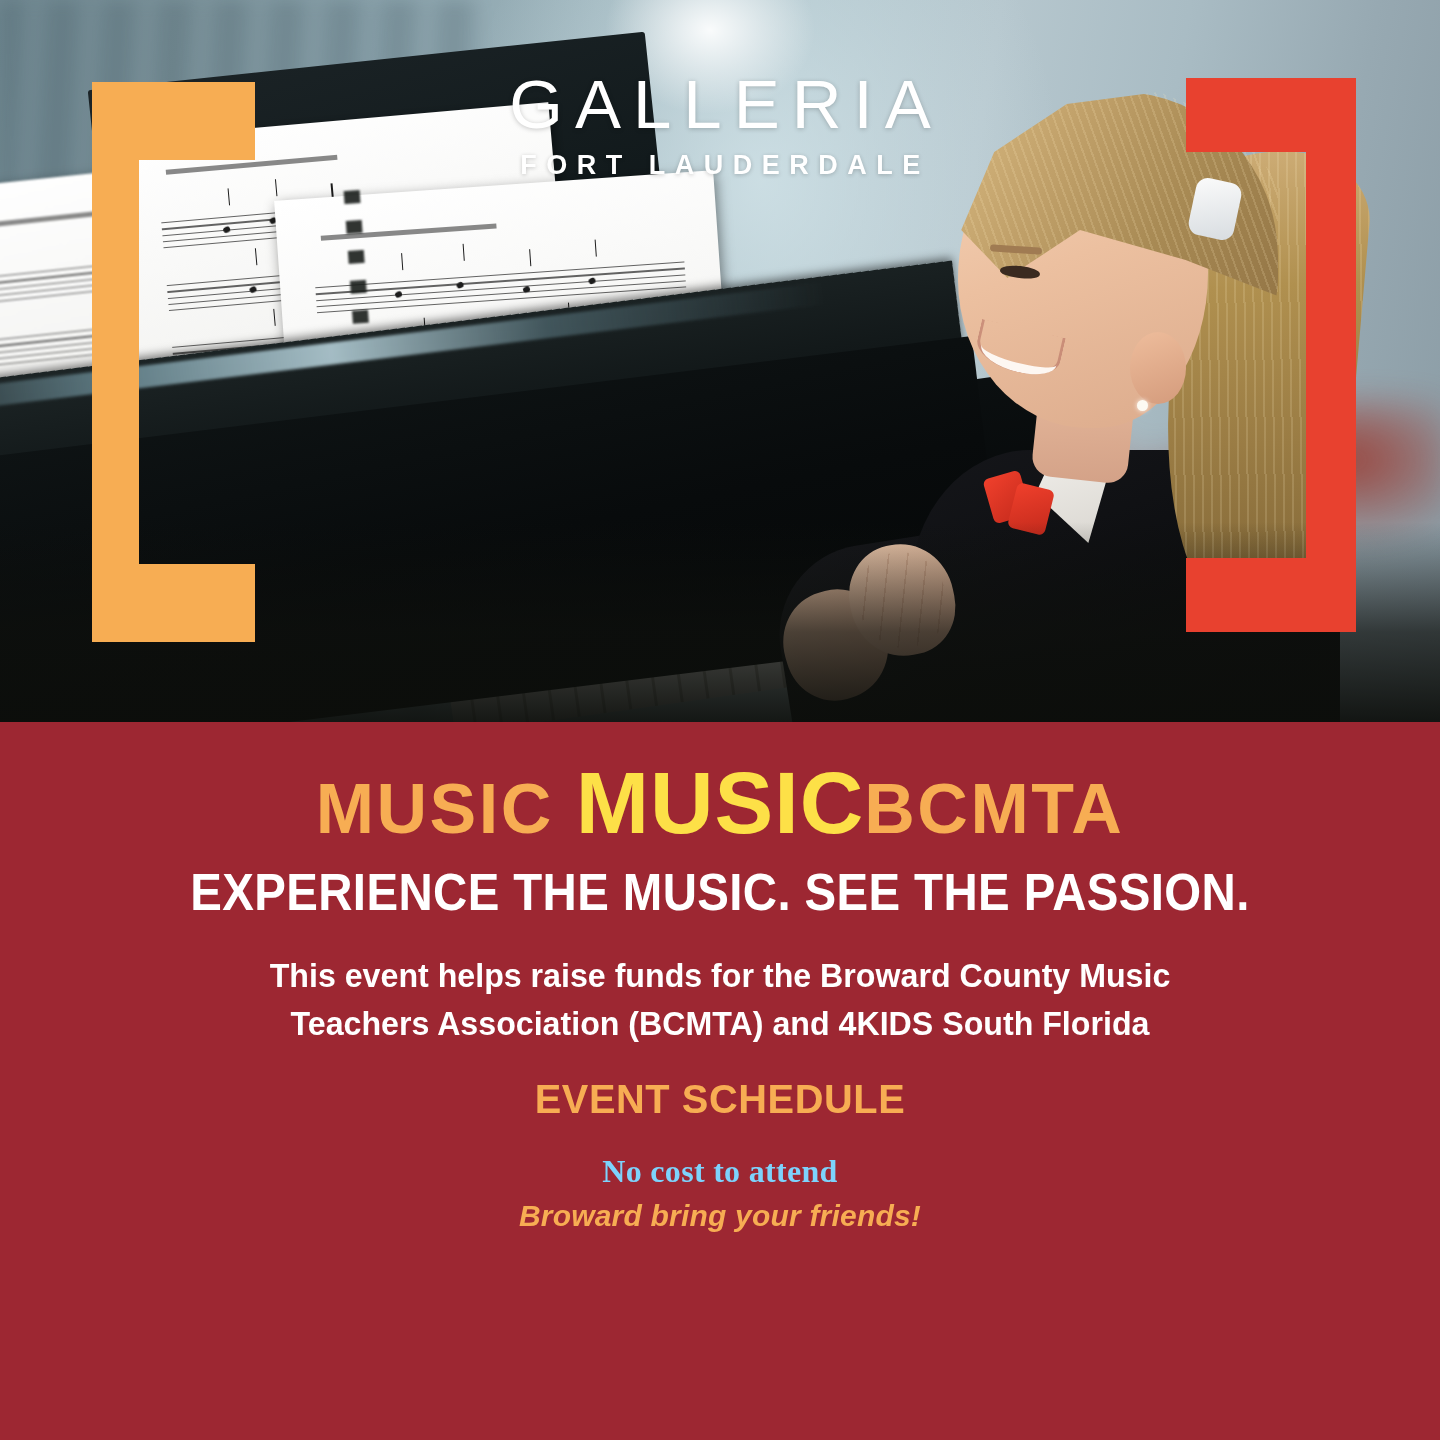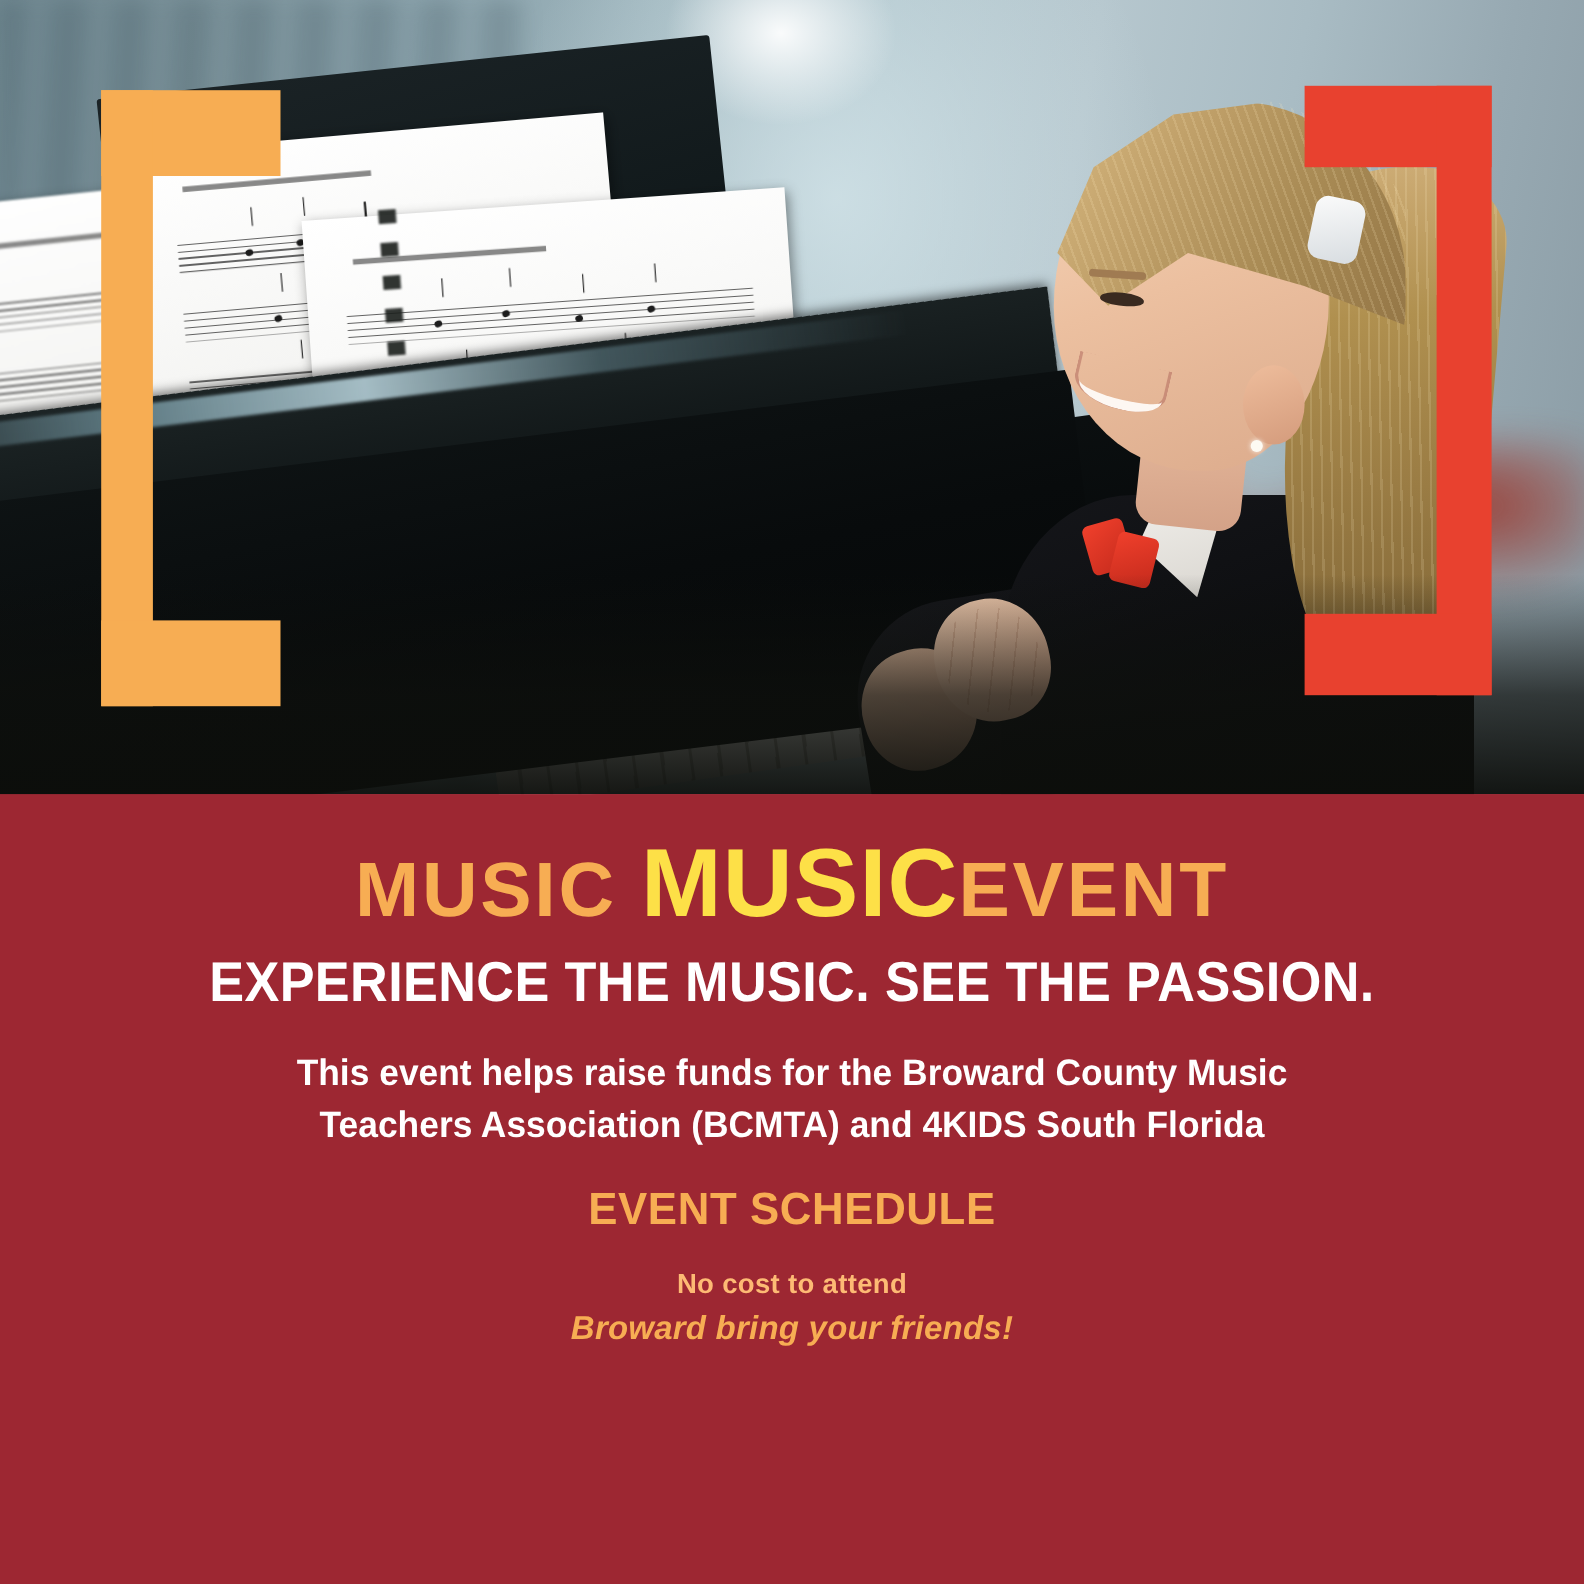--- a/index.html
+++ b/index.html
@@ -437,25 +437,25 @@
   }
   .dot {
     display:inline-block;
     margin:0 14px;
     transform:translateY(-5px);
     font-size:34px;
   }
 
   .foot-1 {
     margin-top:30px;
-    font-family:Liberation Sans, sans-serif;
-    font-weight:bold;
-    font-size:25px;
+    font-family:Liberation Serif, serif;
+    font-weight:bold;
+    font-size:32px;
     letter-spacing:.3px;
-    color:#fdba74;
+    color:#7dd3fc;
   }
   .foot-2 {
     margin-top:9px;
     font-family:"Liberation Sans", sans-serif;
     font-weight:bold;
     font-style:italic;
     font-size:30px;
     letter-spacing:.2px;
     color:#f7ad53;
   }
@@ -607,26 +607,30 @@
       <span class="b-top"></span>
         <span class="b-stem"></span>
         <span class="b-bot"></span>
     </div>
     <div class="bracket bracket-right">
       <span class="b-top"></span>
         <span class="b-stem"></span>
         <span class="b-bot"></span>
     </div>
 
+    <div class="logo">
+      <div class="logo-main">GALLERIA</div>
+      <div class="logo-sub">FORT LAUDERDALE</div>
+    </div>
   </div>
 
   <div class="panel">
 
     <div class="title">
-      <span class="t-annual">MUSIC</span><span class="t-sp"></span><span class="t-music">MUSIC</span><span class="t-thon">EVENT</span>
+      <span class="t-annual">MUSIC</span><span class="t-sp"></span><span class="t-music">MUSIC</span><span class="t-thon">BCMTA</span>
     </div>
 
     <div class="subtitle">EXPERIENCE THE MUSIC. SEE THE PASSION.</div>
 
     <div class="blurb">
       <div>This event helps raise funds for the Broward County Music</div>
       <div>Teachers Association (BCMTA) and 4KIDS South Florida</div>
     </div>
 
     <div class="sched-head">EVENT SCHEDULE</div>

